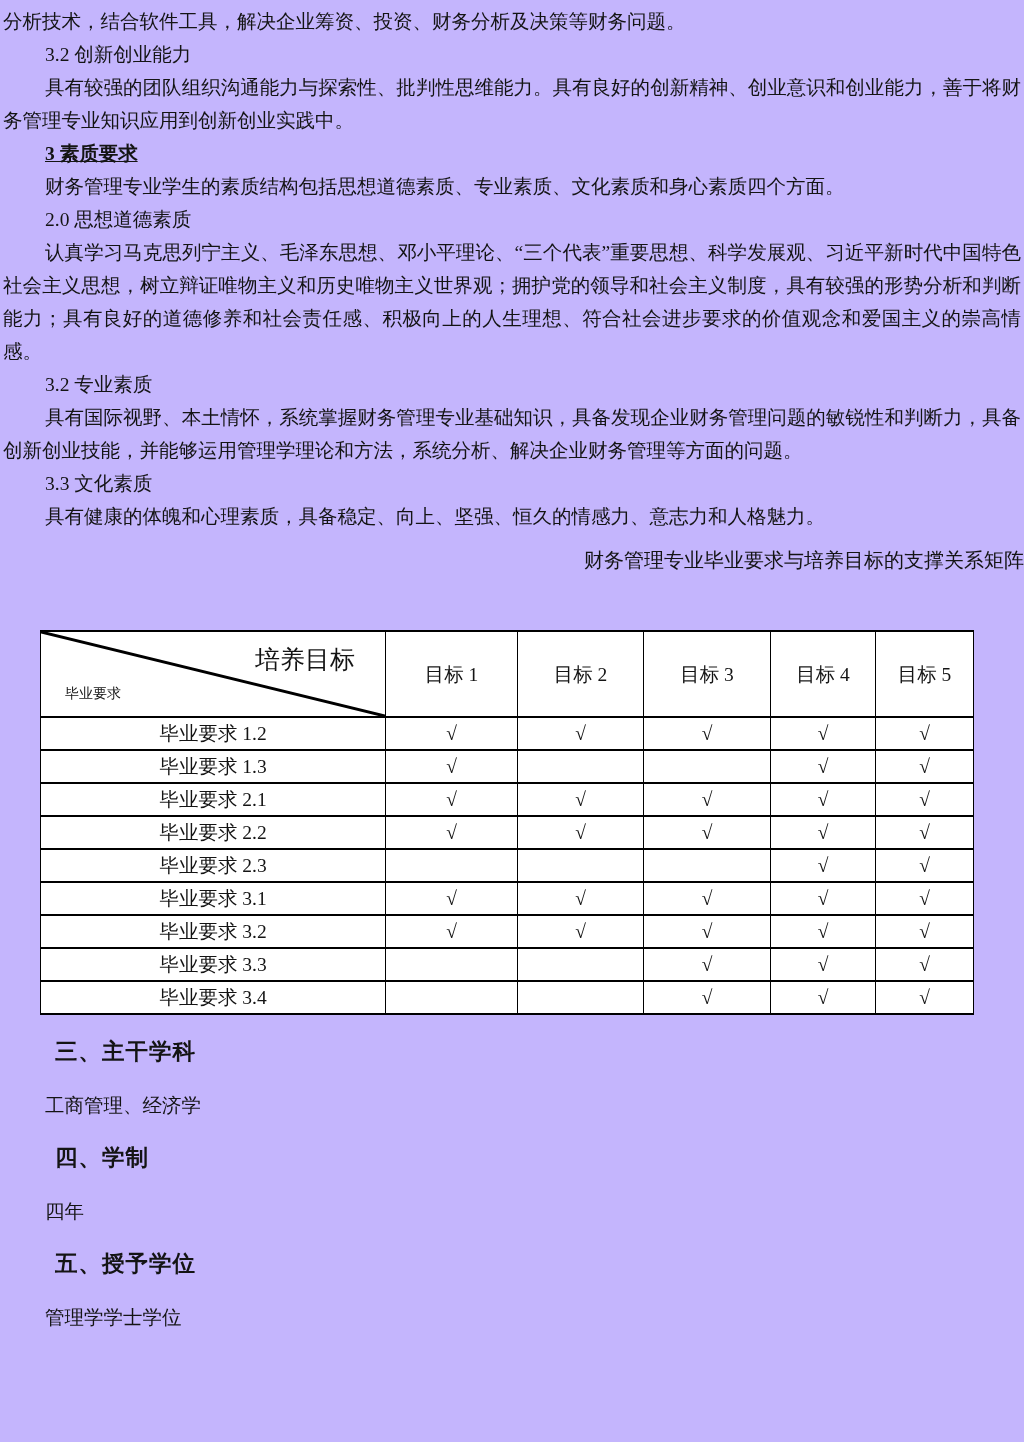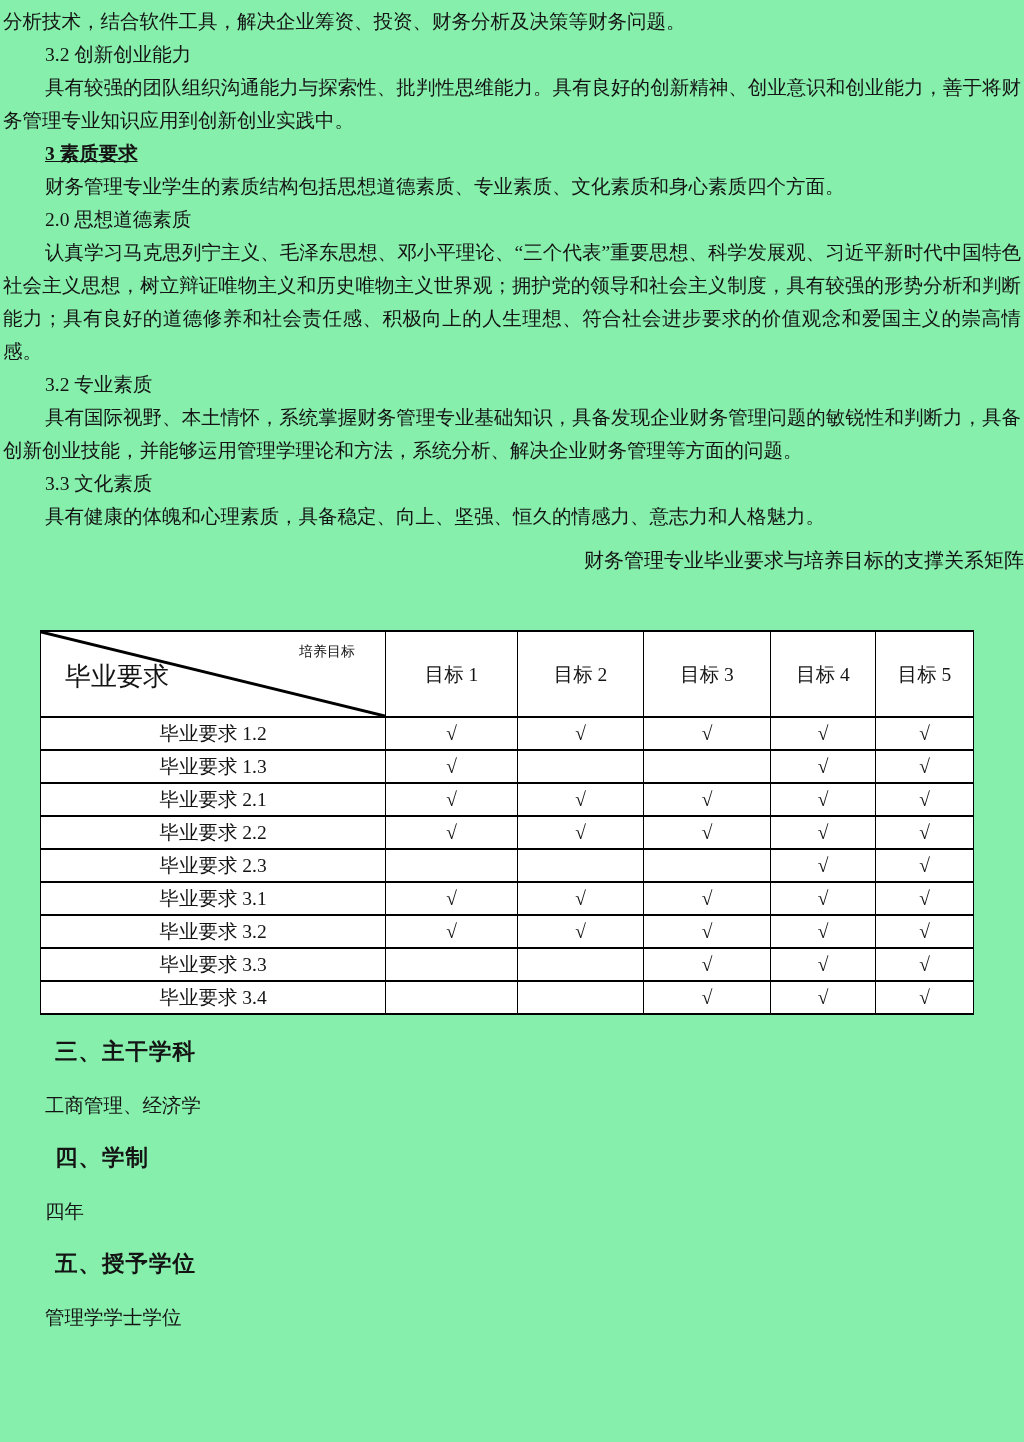--- a/index.html
+++ b/index.html
@@ -1,19 +1,19 @@
 <!DOCTYPE html>
 <html lang="zh"><head>
 <meta charset="utf-8">
 <style>
   html,body { margin:0; padding:0; background:#ffffff; }
   .page {
     position:relative;
     width:1024px; height:1442px;
-    background:#86efac;
+    background:#c4b5fd;
     color:#141414;
     font-family:"Liberation Serif","DejaVu Serif",serif;
     overflow:hidden;
   }
   
   .bodytext {
     padding:5px 3px 0 3px;
     font-size:19.5px;
     line-height:33px;
     text-align:justify;
@@ -57,22 +57,22 @@
     background:#fff;
   }
   table.matrix thead tr { height:86px; }
   table.matrix thead th { border-bottom-width:2.5px; }
   table.matrix tbody tr { height:33px; }
   td.check { font-size:20px; }
 
   
   th.corner { position:relative; }
   th.corner svg { position:absolute; left:0; top:0; width:100%; height:100%; display:block; }
-  .corner-top    { position:absolute; top:11px;   right:30px; font-size:14px; }
-  .corner-bottom { position:absolute; bottom:22px; left:24px; font-size:26px; }
+  .corner-top    { position:absolute; top:11px;   right:30px; font-size:25px; }
+  .corner-bottom { position:absolute; bottom:13px; left:24px; font-size:14px; }
 
   
   .sections { margin-top:0; }
   .sections h2 {
     font-family:"Liberation Sans","DejaVu Sans",sans-serif;
     font-size:22.5px;
     font-weight:700;
     line-height:27px;
     margin:25px 0 0 55px;
     letter-spacing:1px;

